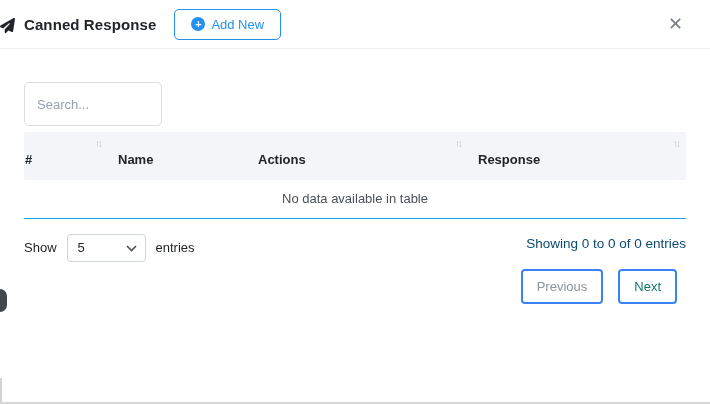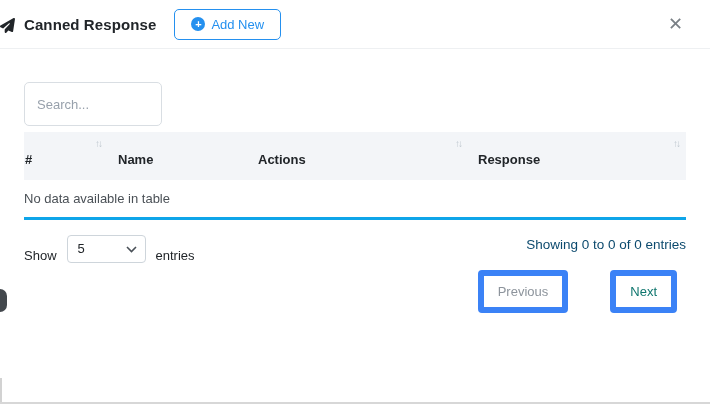--- a/index.html
+++ b/index.html
@@ -75,30 +75,30 @@
   .col-num { width: 84px; }
   .col-name { width: 140px; }
   .col-message { width: 220px; }
   .sort-icon {
     position: absolute; top: 6px; right: 7px;
     font-size: 10px; color: #bfc7cf; letter-spacing: -2px;
     font-weight: 400;
   }
   .cr-table tbody td {
     height: 38px;
-    text-align: left; vertical-align: middle;
+    text-align: center; vertical-align: middle;
     font-size: 13px; color: #4a5056;
-    border-bottom: 3px solid #0ea5e9;
+    border-bottom: 1px solid #0ea5e9;
   }
   
   .table-footer {
     margin-top: 15px;
     display: flex; justify-content: space-between; align-items: flex-start;
   }
-  .length-group { display: flex; align-items: flex-end; font-size: 13px; color: #212529; }
+  .length-group { display: flex; align-items: center; font-size: 13px; color: #212529; }
   .select-wrap { position: relative; margin: 0 10px; }
   .length-select {
     width: 79px; height: 28px;
     border: 1px solid #ced5db; border-radius: 4px;
     background: #ffffff;
     font-size: 13px; font-family: inherit; color: #212529;
     padding: 0 24px 0 10px;
     appearance: none; -webkit-appearance: none;
     outline: none; cursor: pointer;
   }
@@ -107,25 +107,24 @@
     display: inline-flex;
   }
   .entries-summary { font-size: 13.5px; color: #0c4a6e; margin-top: 2px; }
   .pagination {
     margin-top: 7px;
     display: flex; justify-content: flex-end; gap: 15px;
     padding-right: 9px;
   }
   .page-btn {
     background: #ffffff;
-    border: 6px solid #3b82f6; border-radius: 4px;
+    border: 2px solid #3b82f6; border-radius: 4px;
     font-size: 13px; font-family: inherit;
     padding: 8px 14px;
     cursor: pointer;
-    margin-left: 27px;
   }
   .page-btn.prev { color: #8d949c; }
   .page-btn.next { color: #0f766e; }
   
   .chat-bump {
     position: absolute; left: 0; top: 289px;
     width: 7px; height: 23px;
     background: #43484d;
     border-radius: 0 12px 12px 0;
     cursor: pointer;

